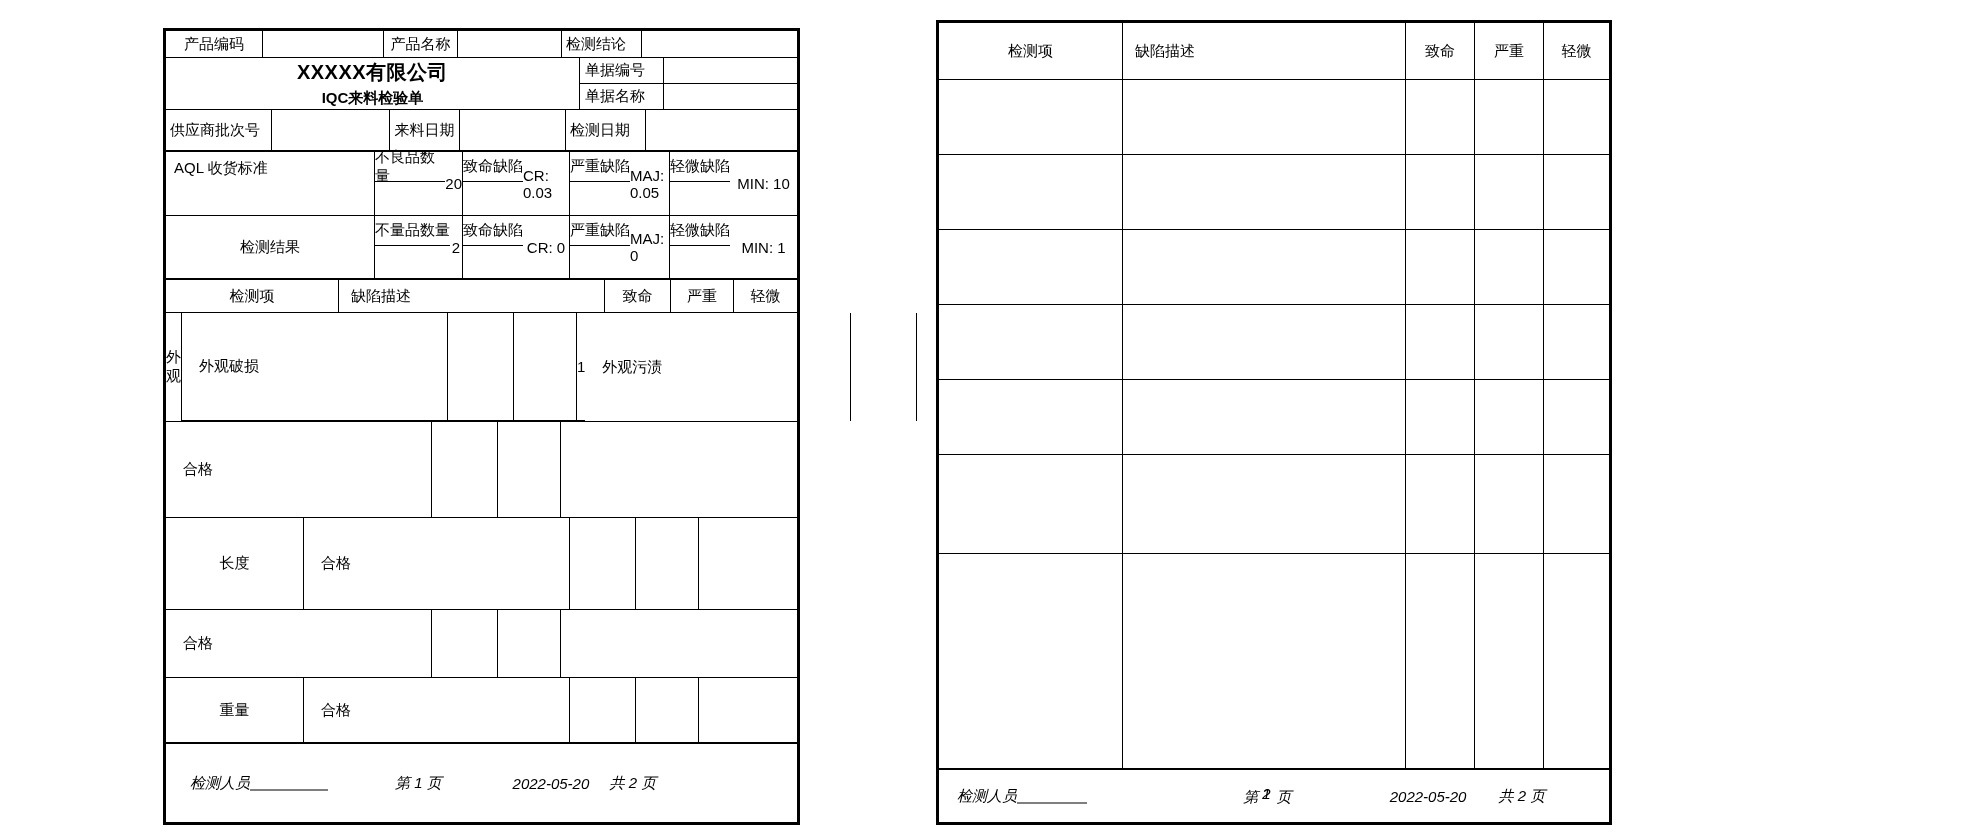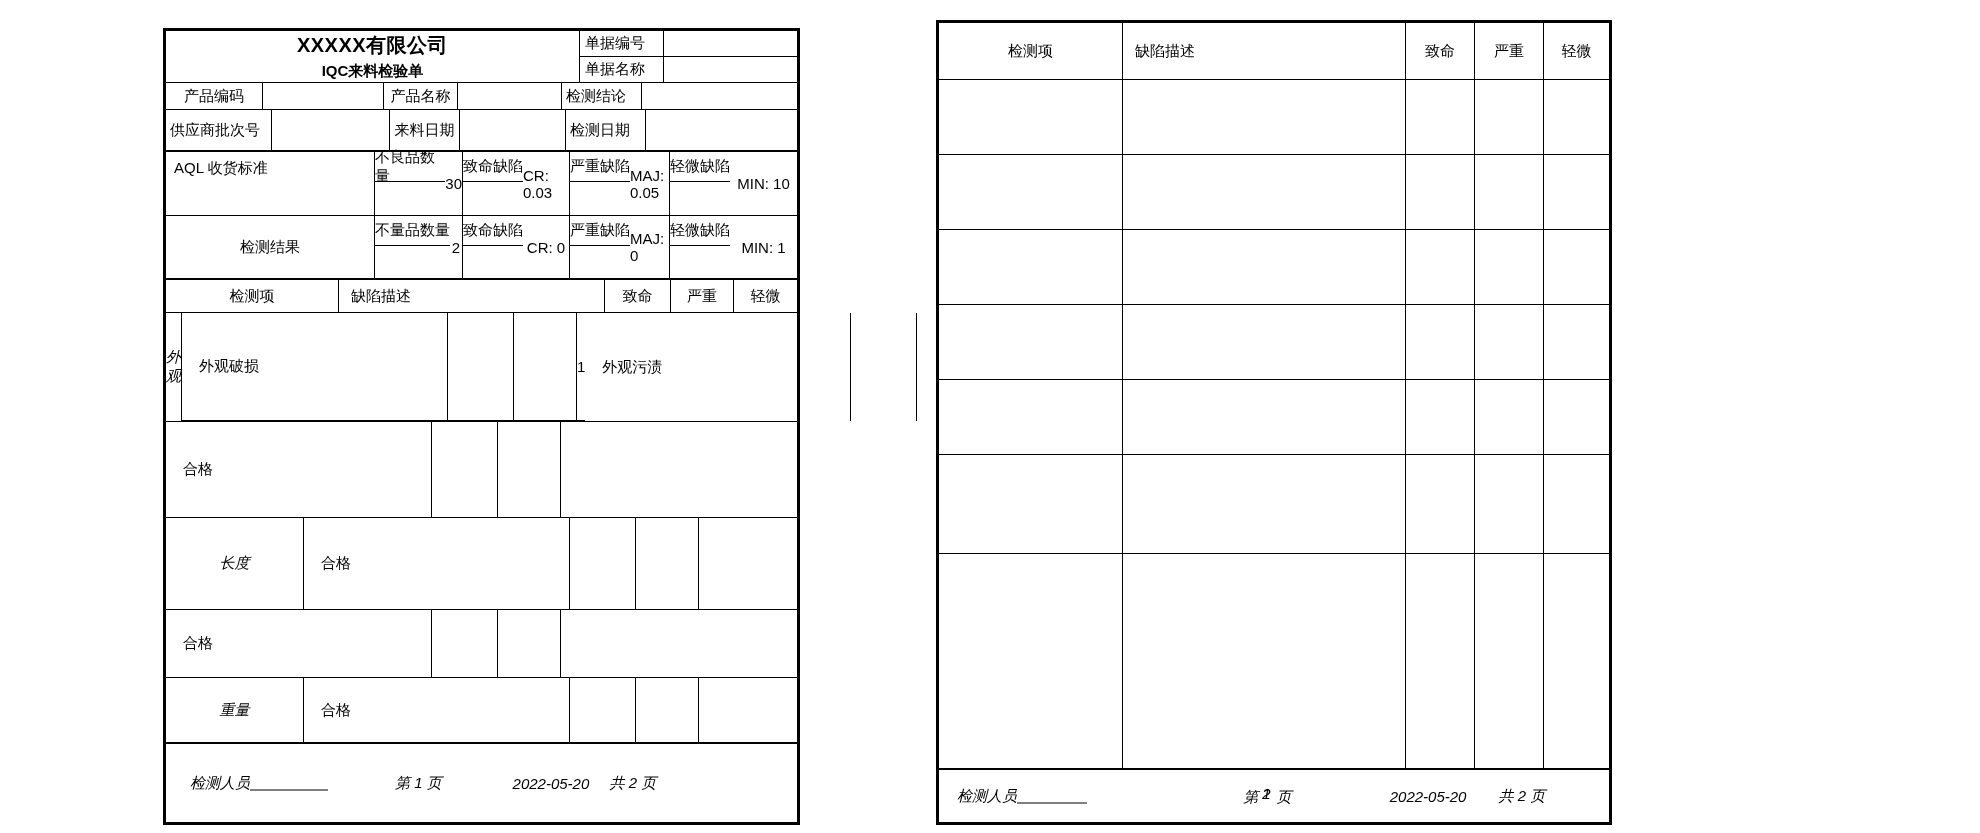--- a/index.html
+++ b/index.html
@@ -39,21 +39,21 @@
   .seccol { display:flex; flex-direction:row; border-right:1px solid #000; }
   .seccol.last { border-right:none; }
   .sec-h { height:30px; border-bottom:1px solid #000; display:flex; align-items:center; justify-content:center; }
   .sec-v { flex:1; display:flex; align-items:center; justify-content:center; }
   .aw1{width:88px}.aw2{width:107px}.aw3{width:100px}.aw4{flex:1}
 
   
   .d-item{width:173px}.d-desc{width:266px}.d-c1{width:66px}.d-c2{width:63px}.d-c3{flex:1}
   .dhead .c { font-size:15px; }
   .grp { display:flex; border-bottom:1px solid #000; flex:none; }
-  .grp-item { width:138px; border-right:1px solid #000; display:flex; align-items:center; justify-content:center;font-style:italic; }
+  .grp-item { width:138px; border-right:1px solid #000; display:flex; align-items:center; justify-content:center; }
   .grp-rows { flex:1; display:flex; flex-direction:row; }
   .grow { flex:1; display:flex; border-bottom:1px solid #000; }
   .grow:last-child { border-bottom:none; }
   .desc-cell { width:266px; border-right:1px solid #000; display:flex; align-items:center; padding-left:17px; }
   .num-cell { border-right:1px solid #000; display:flex; align-items:center; justify-content:center; }
   .num-cell.last { border-right:none; }
 
   
   .p2-item{width:184px}.p2-desc{width:283px; justify-content:flex-start; padding-left:12px;}
   .p2-c{width:69px}.p2-last{flex:1}
@@ -64,61 +64,61 @@
   .f-center { transform:translate(-50%,-50%); }
   .sign-line { display:inline-block; width:78px; height:15px; border-bottom:1px solid #000; vertical-align:-3px; }
   .pageno-overlap { position:relative; display:inline-block; width:10px; height:17px; }
   .pageno-overlap span { position:absolute; left:0; top:0; }
 </style>
 </head>
 <body>
 
 <div class="page" id="page1">
 
-  <div class="row" style="height:52px">
-    <div class="title-cell">
-      <div class="company">XXXXX有限公司</div>
-      <div class="formtitle">IQC来料检验单</div>
-    </div>
-    <div class="doc-col">
-      <div class="doc-row">
-        <div class="doc-lbl">单据编号</div>
-        <div class="doc-val"></div>
-      </div>
-      <div class="doc-row">
-        <div class="doc-lbl">单据名称</div>
-        <div class="doc-val"></div>
-      </div>
-    </div>
-  </div>
-
   <div class="row" style="height:27px">
     <div class="c cc w-l1">产品编码</div>
     <div class="c w-v1"></div>
     <div class="c cc w-l2">产品名称</div>
     <div class="c w-v2"></div>
     <div class="c pl w-l3">检测结论</div>
     <div class="c last" style="flex:1"></div>
   </div>
 
+  <div class="row" style="height:52px">
+    <div class="title-cell">
+      <div class="company">XXXXX有限公司</div>
+      <div class="formtitle">IQC来料检验单</div>
+    </div>
+    <div class="doc-col">
+      <div class="doc-row">
+        <div class="doc-lbl">单据编号</div>
+        <div class="doc-val"></div>
+      </div>
+      <div class="doc-row">
+        <div class="doc-lbl">单据名称</div>
+        <div class="doc-val"></div>
+      </div>
+    </div>
+  </div>
+
 
   <div class="row thickb" style="height:42px">
     <div class="c pl wb-l1">供应商批次号</div>
     <div class="c wb-v1"></div>
     <div class="c cc wb-l2">来料日期</div>
     <div class="c wb-v2"></div>
     <div class="c pl wb-l3">检测日期</div>
     <div class="c last" style="flex:1"></div>
   </div>
 
   <div class="row" style="height:64px">
     <div class="sec-label" style="align-items:flex-start; padding:7px 0 0 8px;">AQL 收货标准</div>
     <div class="seccol aw1">
       <div class="sec-h">不良品数量</div>
-      <div class="sec-v">30</div>
+      <div class="sec-v">20</div>
     </div>
     <div class="seccol aw2">
       <div class="sec-h">致命缺陷</div>
       <div class="sec-v">CR: 0.03</div>
     </div>
     <div class="seccol aw3">
       <div class="sec-h">严重缺陷</div>
       <div class="sec-v">MAJ: 0.05</div>
     </div>
     <div class="seccol aw4 last">

